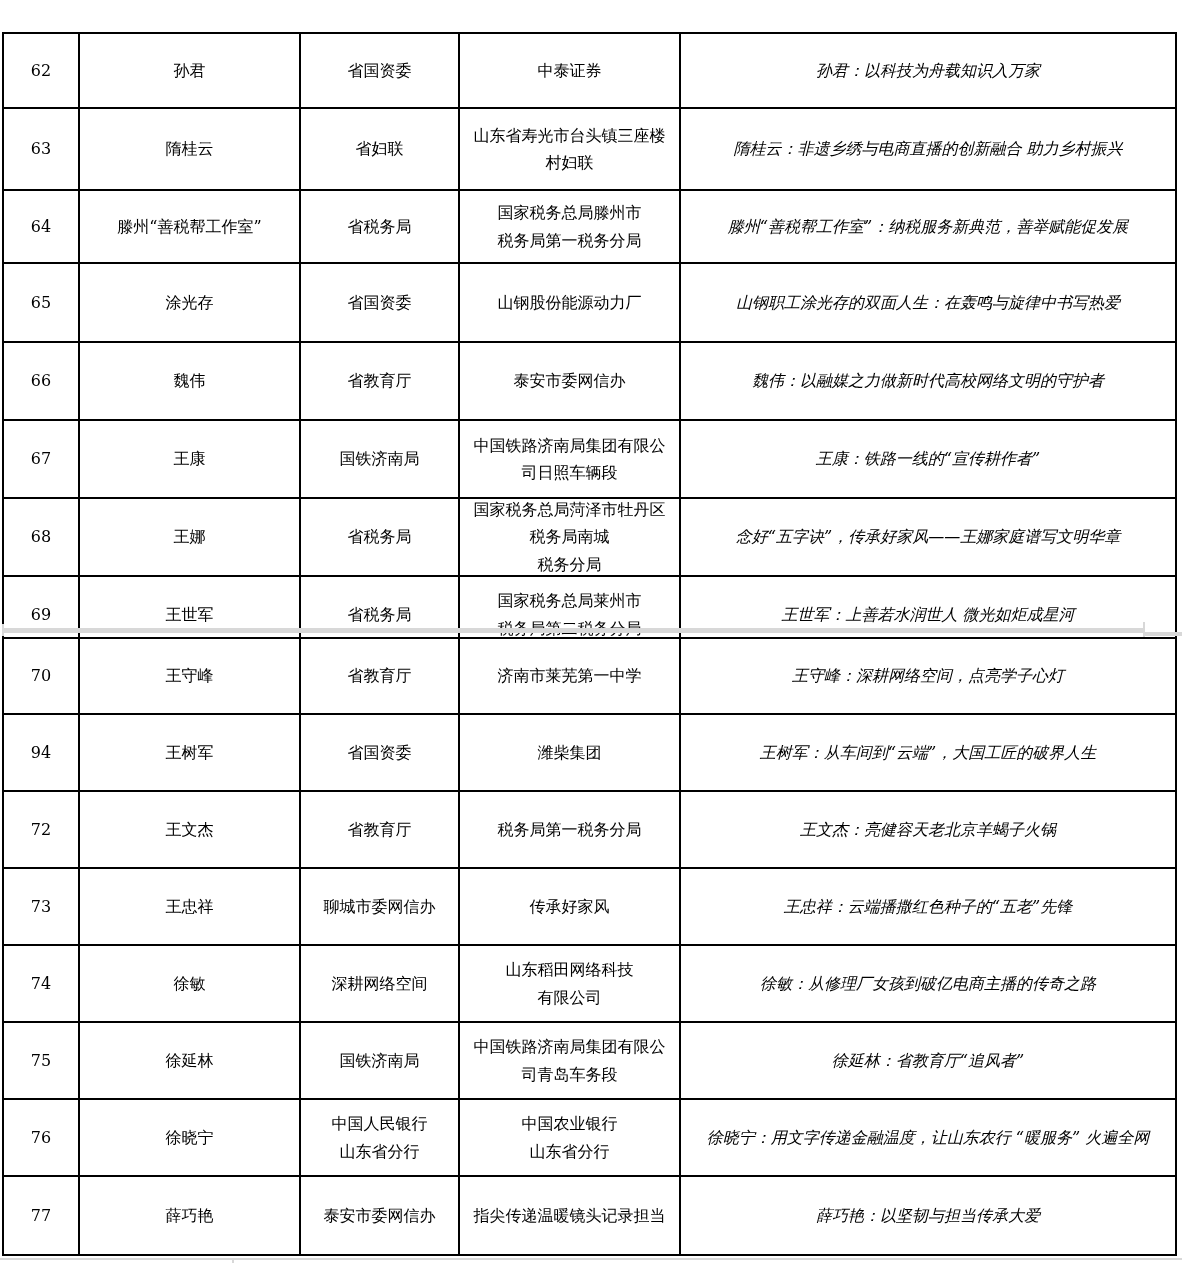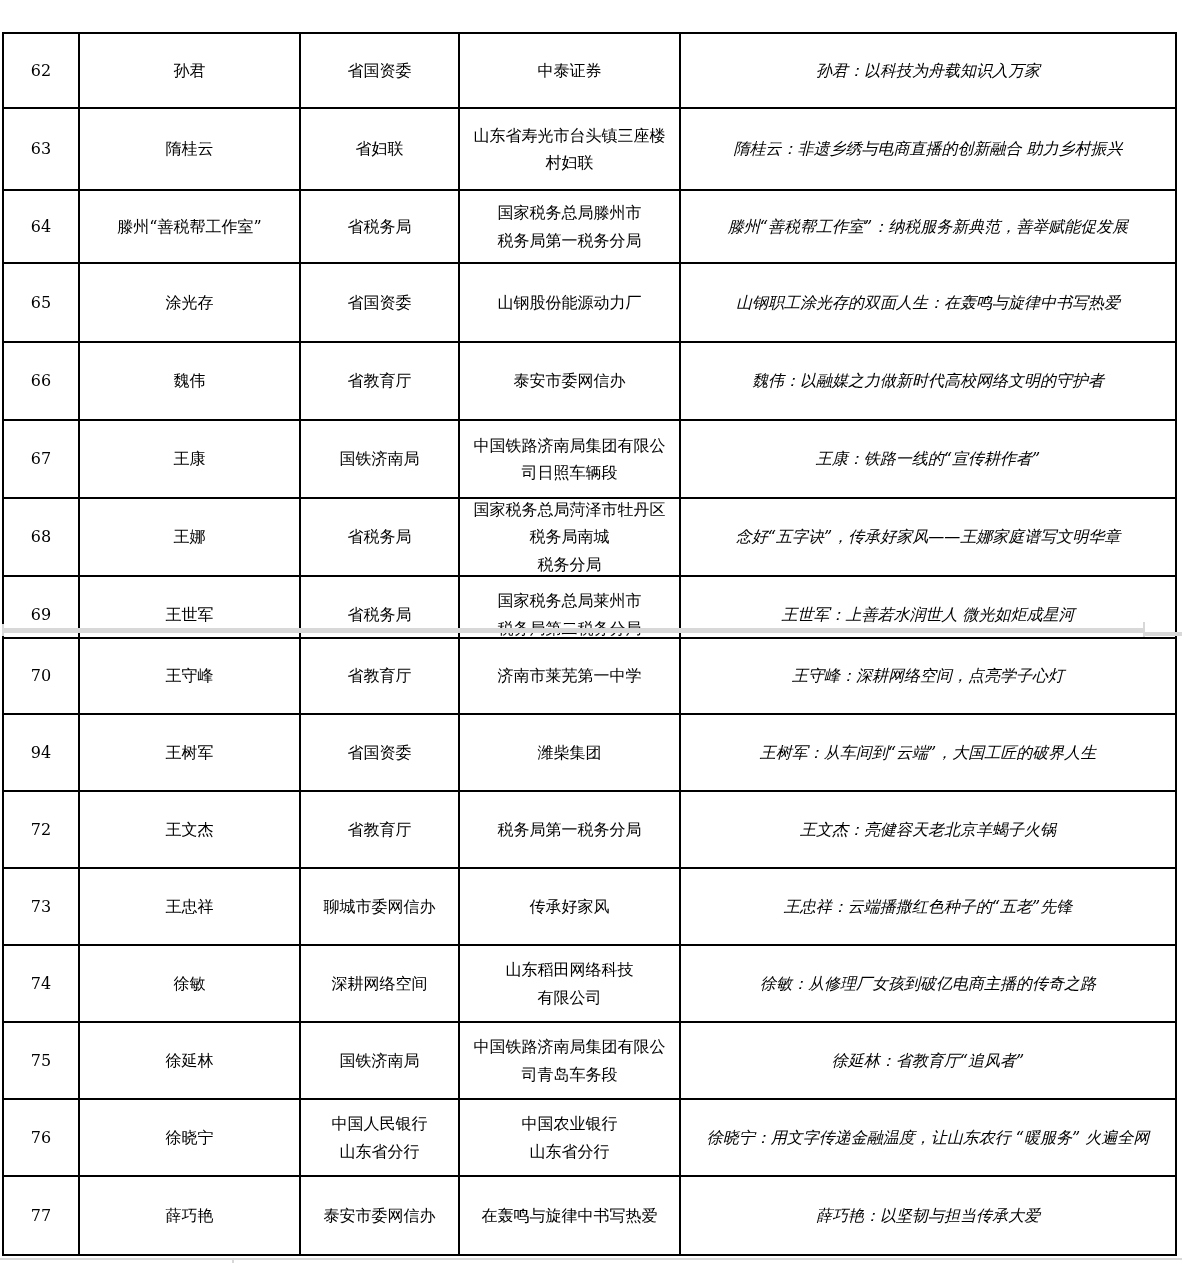--- a/index.html
+++ b/index.html
@@ -71,19 +71,19 @@
       <div class="row"><div class="cell col-num">94</div><div class="cell col-name">王树军</div><div class="cell col-org">省国资委</div><div class="cell col-unit">潍柴集团</div><div class="cell col-title">王树军：从车间到“云端”，大国工匠的破界人生</div></div>
       <div class="row"><div class="cell col-num">72</div><div class="cell col-name">王文杰</div><div class="cell col-org">省教育厅</div><div class="cell col-unit">税务局第一税务分局</div><div class="cell col-title">王文杰：亮健容天老北京羊蝎子火锅</div></div>
       <div class="row"><div class="cell col-num">73</div><div class="cell col-name">王忠祥</div><div class="cell col-org">聊城市委网信办</div><div class="cell col-unit">传承好家风</div><div class="cell col-title">王忠祥：云端播撒红色种子的“五老”先锋</div></div>
       <div class="row"><div class="cell col-num">74</div><div class="cell col-name">徐敏</div><div class="cell col-org">深耕网络空间</div><div class="cell col-unit">山东稻田网络科技
 有限公司</div><div class="cell col-title">徐敏：从修理厂女孩到破亿电商主播的传奇之路</div></div>
       <div class="row"><div class="cell col-num">75</div><div class="cell col-name">徐延林</div><div class="cell col-org">国铁济南局</div><div class="cell col-unit">中国铁路济南局集团有限公
 司青岛车务段</div><div class="cell col-title">徐延林：省教育厅“追风者”</div></div>
       <div class="row"><div class="cell col-num">76</div><div class="cell col-name">徐晓宁</div><div class="cell col-org">中国人民银行
 山东省分行</div><div class="cell col-unit">中国农业银行
 山东省分行</div><div class="cell col-title">徐晓宁：用文字传递金融温度，让山东农行 “暖服务” 火遍全网</div></div>
-      <div class="row"><div class="cell col-num">77</div><div class="cell col-name">薛巧艳</div><div class="cell col-org">泰安市委网信办</div><div class="cell col-unit">在轰鸣与旋律中书写热爱</div><div class="cell col-title">薛巧艳：以坚韧与担当传承大爱</div></div>
+      <div class="row"><div class="cell col-num">77</div><div class="cell col-name">薛巧艳</div><div class="cell col-org">泰安市委网信办</div><div class="cell col-unit">指尖传递温暖镜头记录担当</div><div class="cell col-title">薛巧艳：以坚韧与担当传承大爱</div></div>
     </div>
 
   <div class="artifact" style="left:0px; top:1258px; width:1182px; height:2px;"></div>
   <div class="artifact" style="left:232px; top:1258px; width:2px; height:5px;"></div>
 
 </div>
 
 </body></html>

